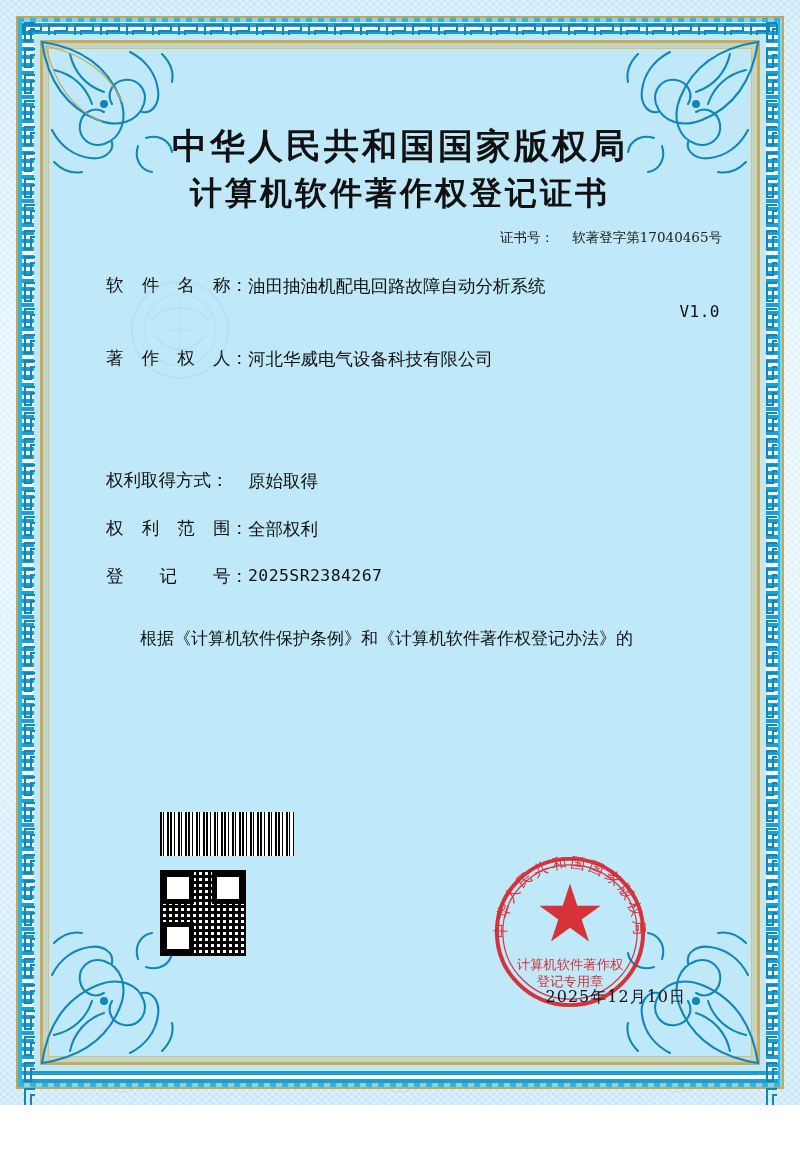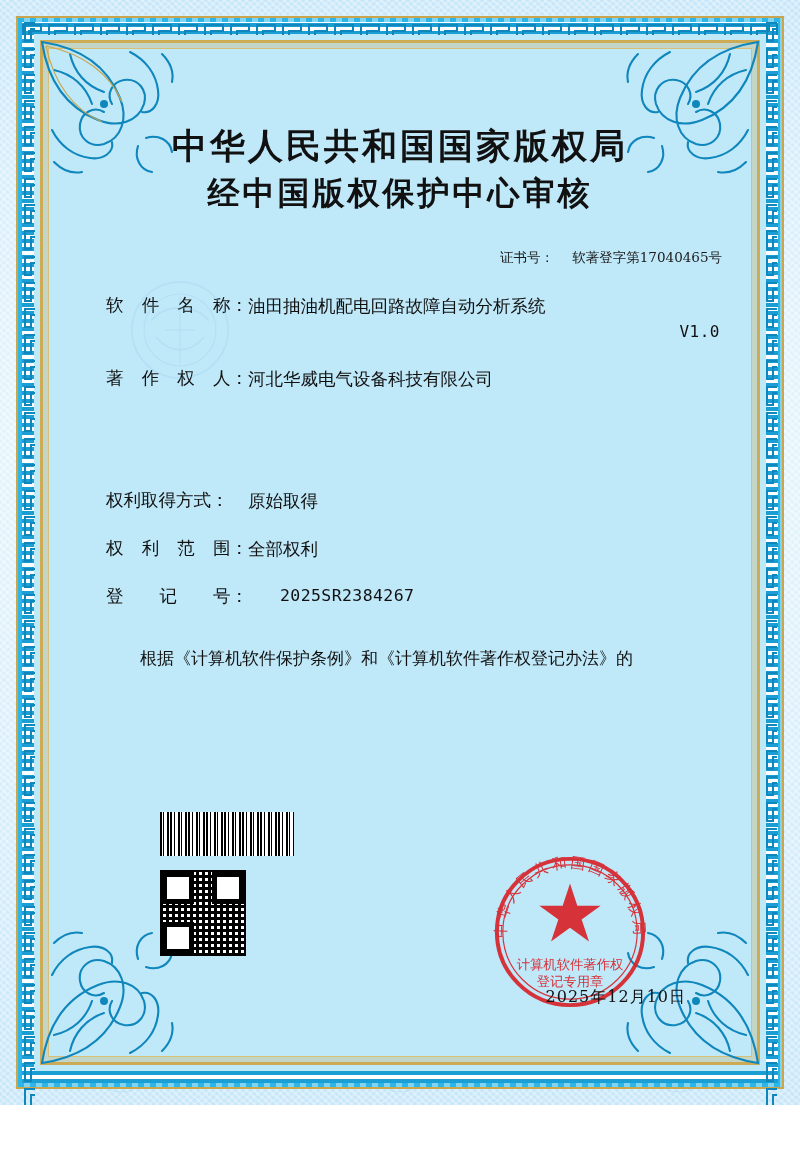--- a/index.html
+++ b/index.html
@@ -134,21 +134,21 @@
   }
   .title-line2 {
     font-size: 32px;
     font-weight: bold;
     letter-spacing: 3px;
     color: #111111;
     line-height: 1.5;
   }
 
   .cert-no-row {
-    margin-top: 32px;
+    margin-top: 12px;
     padding-right: 18px;
     text-align: right;
     font-size: 13.5px;
     color: #1a1a1a;
     font-family: "DejaVu Serif", "Liberation Serif", serif;
   }
   .cert-no-label { margin-right: 14px; }
 
   .fields {
     margin-top: 26px;
@@ -181,21 +181,20 @@
     display: block;
     font-family: "DejaVu Sans Mono", "Liberation Mono", monospace;
     font-size: 16px;
     letter-spacing: 0.5px;
     text-align: right;
   }
   .field-value.mono {
     font-family: "DejaVu Sans Mono", "Liberation Mono", monospace;
     font-size: 16.5px;
     letter-spacing: 0.4px;
-    margin-left: 32px;
   }
 
   .gap-block { height: 74px; }
 
   .statement {
     margin-top: 32px;
     padding-left: 46px;
     padding-right: 30px;
     font-family: "DejaVu Serif", "Liberation Serif", serif;
     font-size: 17px;
@@ -421,21 +420,21 @@
       <circle cx="50" cy="50" r="40" fill="none" stroke="#8fc9e6" stroke-width="1.4"></circle>
       <circle cx="50" cy="50" r="30" fill="none" stroke="#8fc9e6" stroke-width="1"></circle>
       <path d="M26,42 C38,28 62,28 74,42" fill="none" stroke="#8fc9e6" stroke-width="1.4"></path>
       <path d="M30,56 C42,70 58,70 70,56" fill="none" stroke="#8fc9e6" stroke-width="1.4"></path>
       <path d="M50,22 L50,78" stroke="#8fc9e6" stroke-width="1"></path>
       <path d="M38,50 L62,50" stroke="#8fc9e6" stroke-width="1"></path>
     </svg>
 
     <div class="title-block">
       <div class="title-line1">中华人民共和国国家版权局</div>
-      <div class="title-line2">经中国版权保护中心审核</div>
+      <div class="title-line2">计算机软件著作权登记证书</div>
     </div>
 
     <div class="cert-no-row">
       <span class="cert-no-label">证书号：</span>
       <span>软著登字第17040465号</span>
     </div>
 
     <div class="fields">
 
       <div class="field-row">

